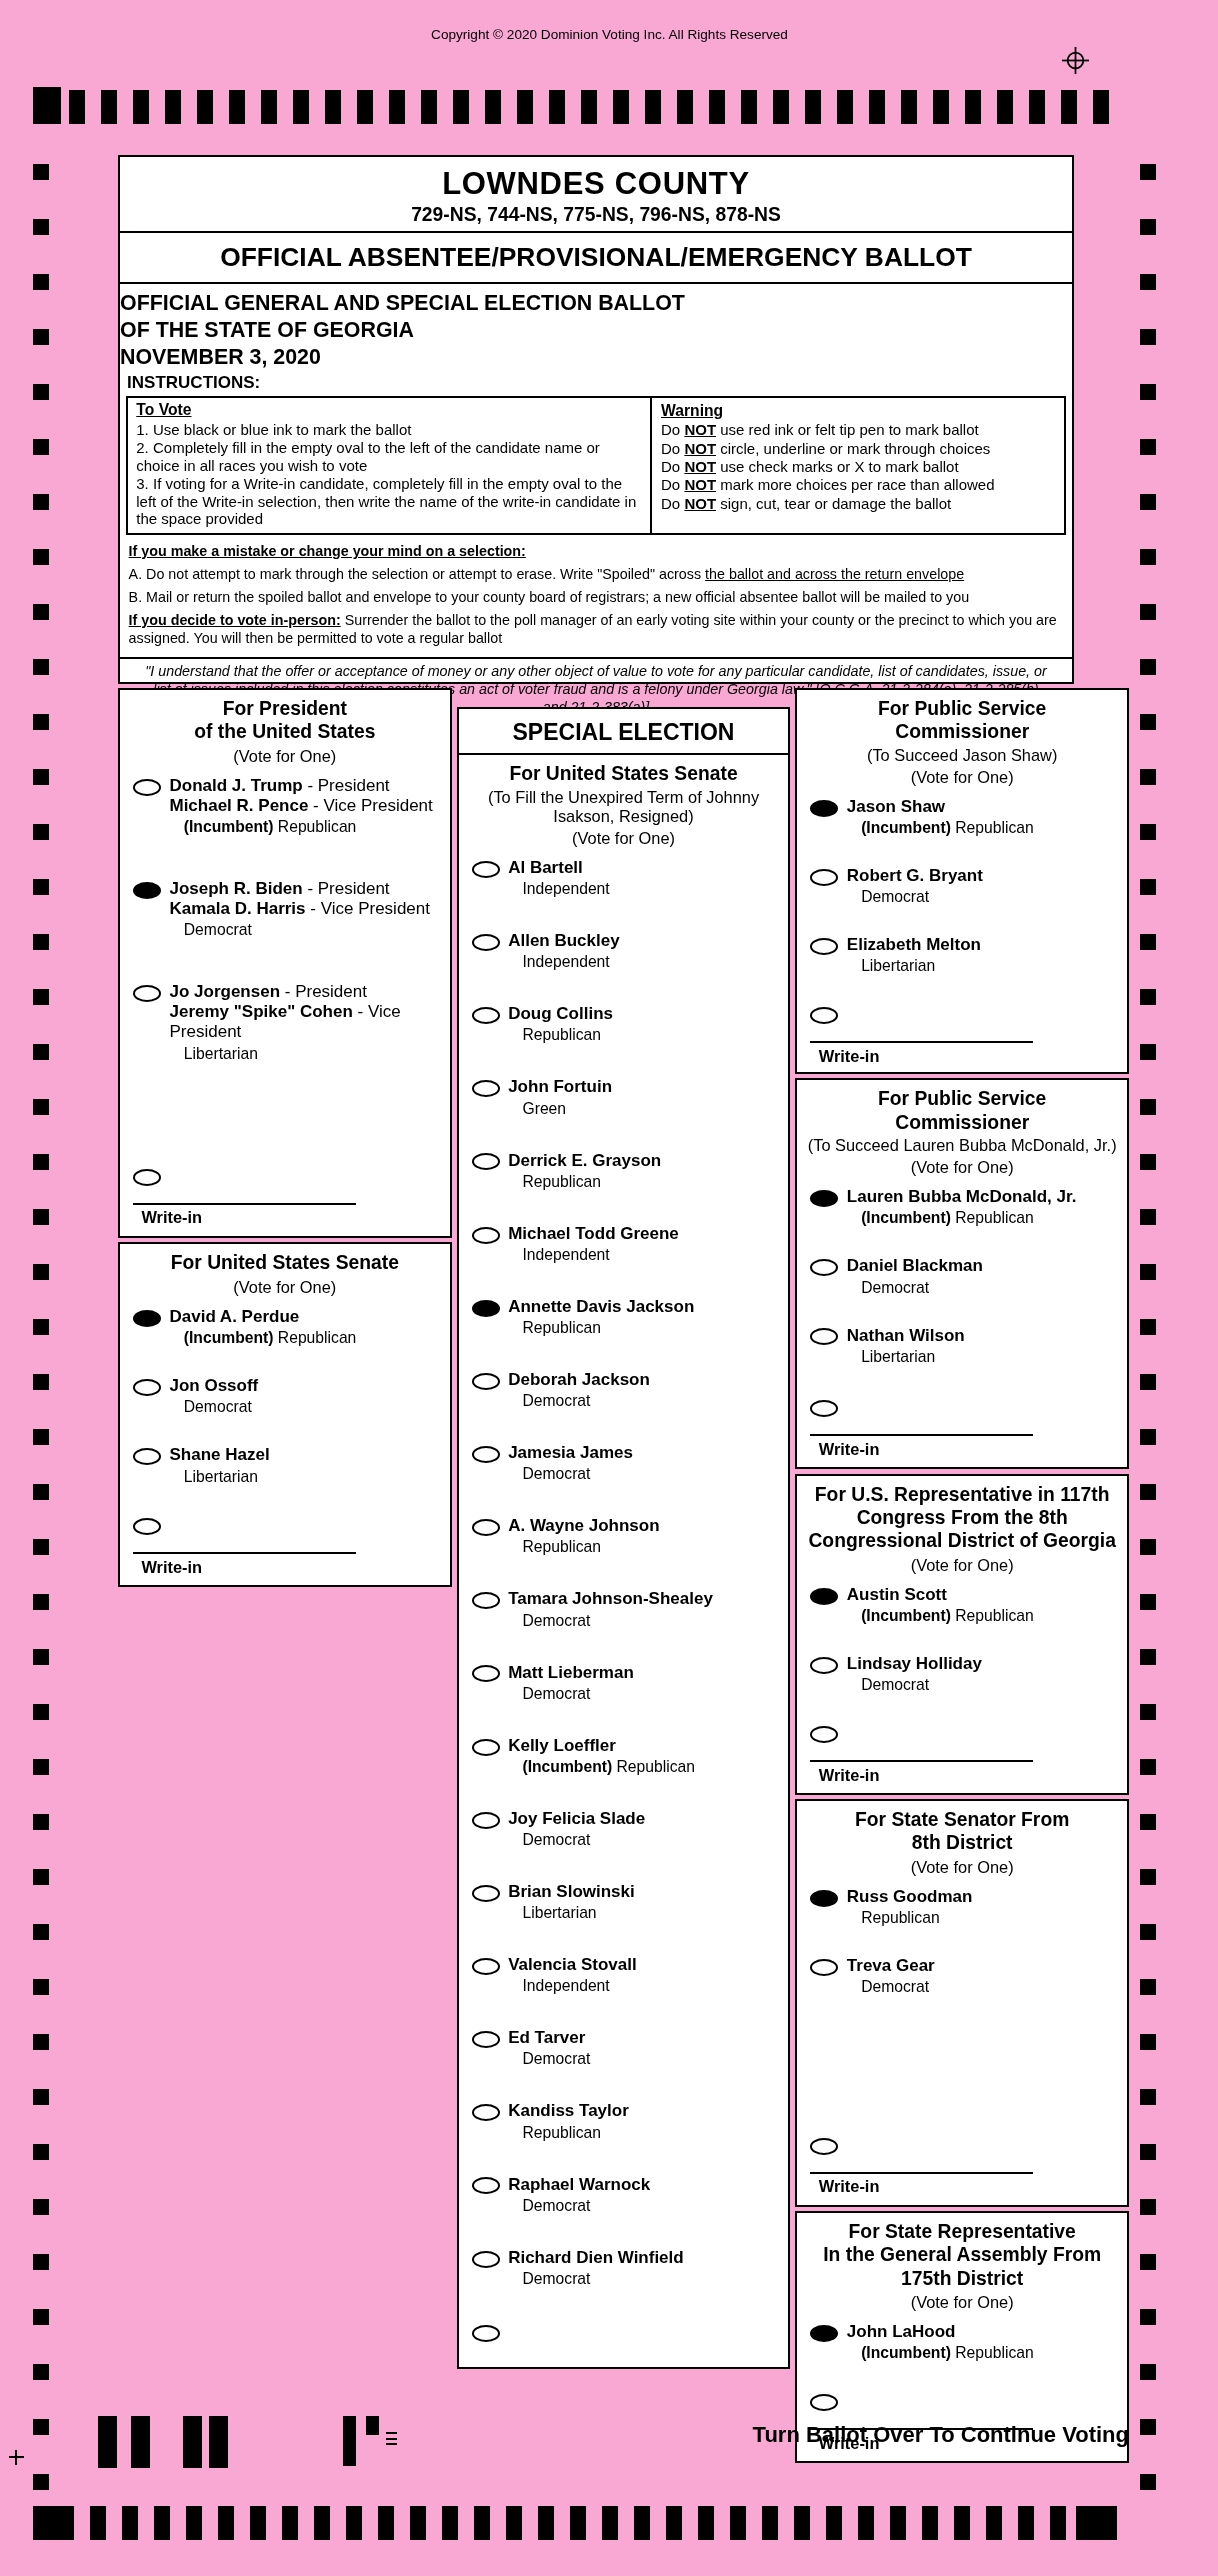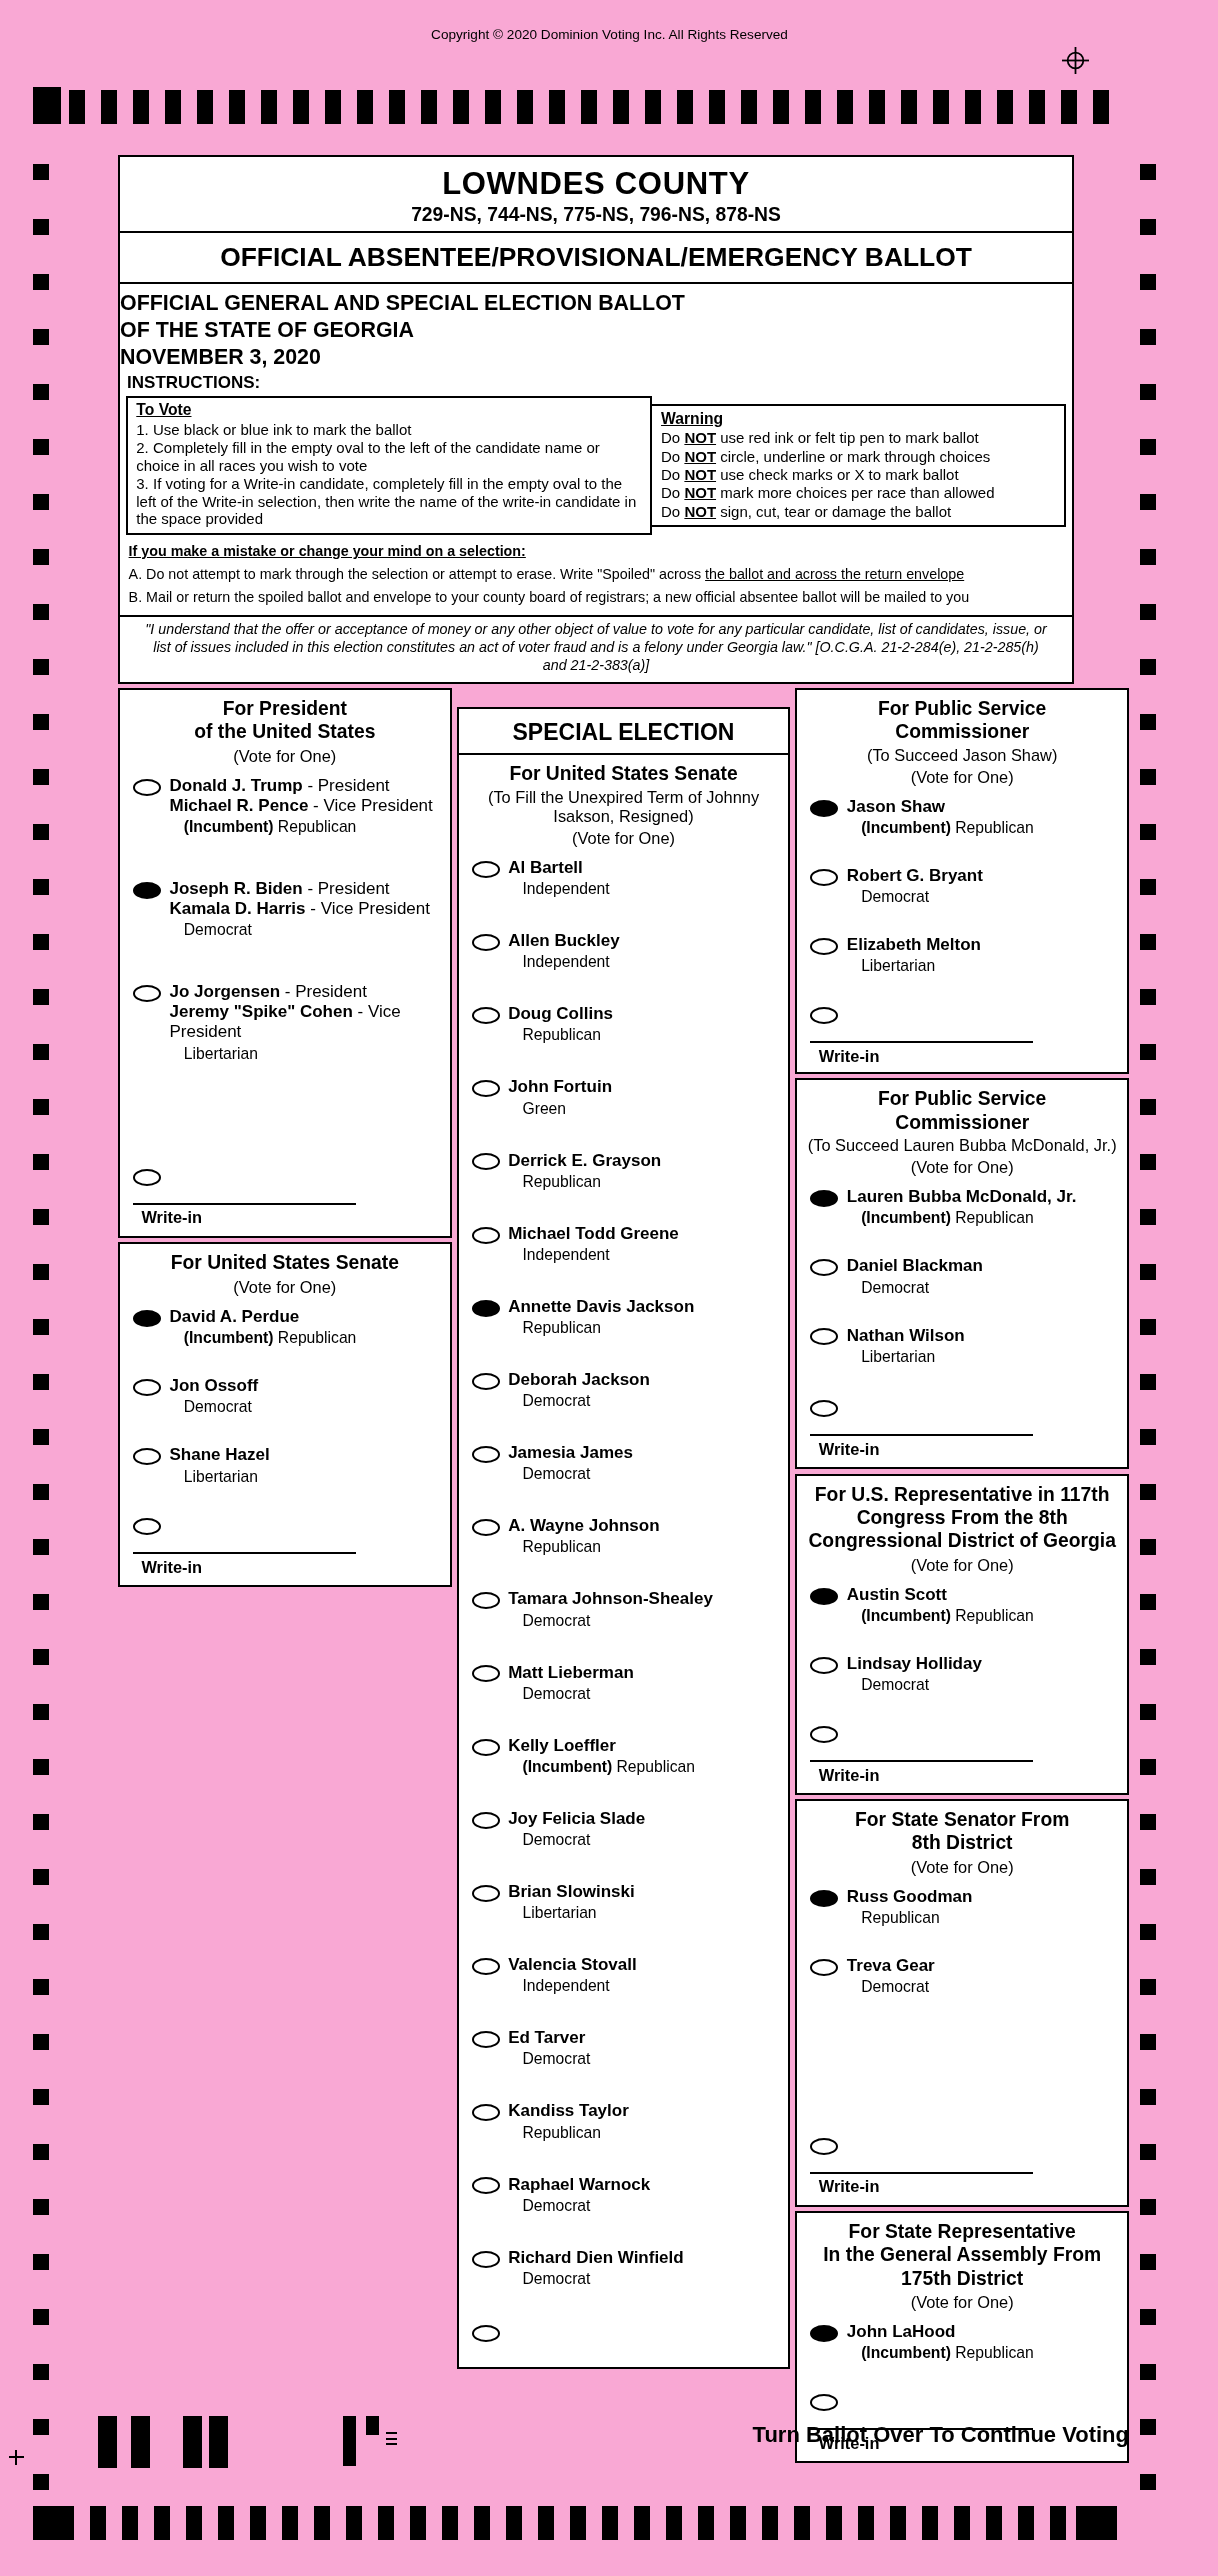--- a/index.html
+++ b/index.html
@@ -24,21 +24,21 @@
 
   
   .header-box{position:absolute;left:118px;top:155px;width:956px;height:529px;
     border:2.1px solid #000;box-sizing:border-box;background:#fff;}
   .hb-title{border-bottom:2.1px solid #000;text-align:center;padding:8.6px 0 5.7px;}
   .county{font-size:31px;font-weight:bold;letter-spacing:0.7px;}
   .precincts{font-size:19.3px;font-weight:bold;margin-top:2.1px;}
   .hb-type{border-bottom:2.1px solid #000;text-align:center;font-size:26.4px;font-weight:bold;padding:9px 0;}
   .hb-election{font-weight:bold;font-size:21.4px;line-height:1.25;padding:5.7px 0 1.4px;}
   .inst-label{font-weight:bold;font-size:17px;padding:1.4px 7.1px 1.4px;}
-  .inst-row{display:flex;margin:1.4px 5.7px 0;align-items:center;}
+  .inst-row{display:flex;margin:1.4px 5.7px 0;}
   .to-vote-box{flex:0 0 56%;border:2.1px solid #000;box-sizing:border-box;padding:2.9px 8.6px 4.3px;font-size:15px;line-height:1.18;}
   .warning-box{flex:1;border:2.1px solid #000;border-left:none;box-sizing:border-box;padding:2.9px 8.6px 4.3px;font-size:15px;line-height:1.22;}
   .box-title{font-weight:bold;text-decoration:underline;font-size:15.7px;margin-bottom:1.4px;}
   .tv-item{margin-bottom:0.7px;}
   .u-bold{font-weight:bold;text-decoration:underline;}
   .mistake{padding:7.1px 8.6px 0;font-size:14.3px;line-height:1.3;}
   .m-item{margin-top:4.3px;}
   .felony{margin-top:8.6px;border-top:2.1px solid #000;font-style:italic;font-size:14.3px;
     text-align:center;padding:4.3px 24px 0;line-height:1.25;}
 
@@ -132,20 +132,21 @@
             <div class="warn-item">Do <u><b>NOT</b></u> use check marks or X to mark ballot</div>
             <div class="warn-item">Do <u><b>NOT</b></u> mark more choices per race than allowed</div>
             <div class="warn-item">Do <u><b>NOT</b></u> sign, cut, tear or damage the ballot</div>
           </div>
       </div>
     </div>
     <div class="mistake">
       <div class="u-bold">If you make a mistake or change your mind on a selection:</div>
       <div class="m-item"><span>A. Do not attempt to mark through the selection or attempt to erase.  Write "Spoiled" across </span><u>the ballot and across the return envelope</u></div>
       <div class="m-item">B. Mail or return the spoiled ballot and envelope to your county board of registrars; a new official absentee ballot will be mailed to you</div>
+      <div class="m-item"><span class="u-bold">If you decide to vote in-person:</span> <span>Surrender the ballot to the poll manager of an early voting site within your county or the precinct to which you are assigned.  You will then be permitted to vote a regular ballot</span></div>
     </div>
     <div class="felony">"I understand that the offer or acceptance of money or any other object of value to vote for any particular candidate, list of candidates, issue, or list of issues included in this election constitutes an act of voter fraud and is a felony under Georgia law." [O.C.G.A. 21-2-284(e), 21-2-285(h) and 21-2-383(a)]</div>
   </div>
 
   <div class="columns">
     <div class="col col-1">
         <div class="race-box race-president" style="height: 550px;">
           <div class="race-head">
             <div class="race-title">For President</div>
             <div class="race-title">of the United States</div>

